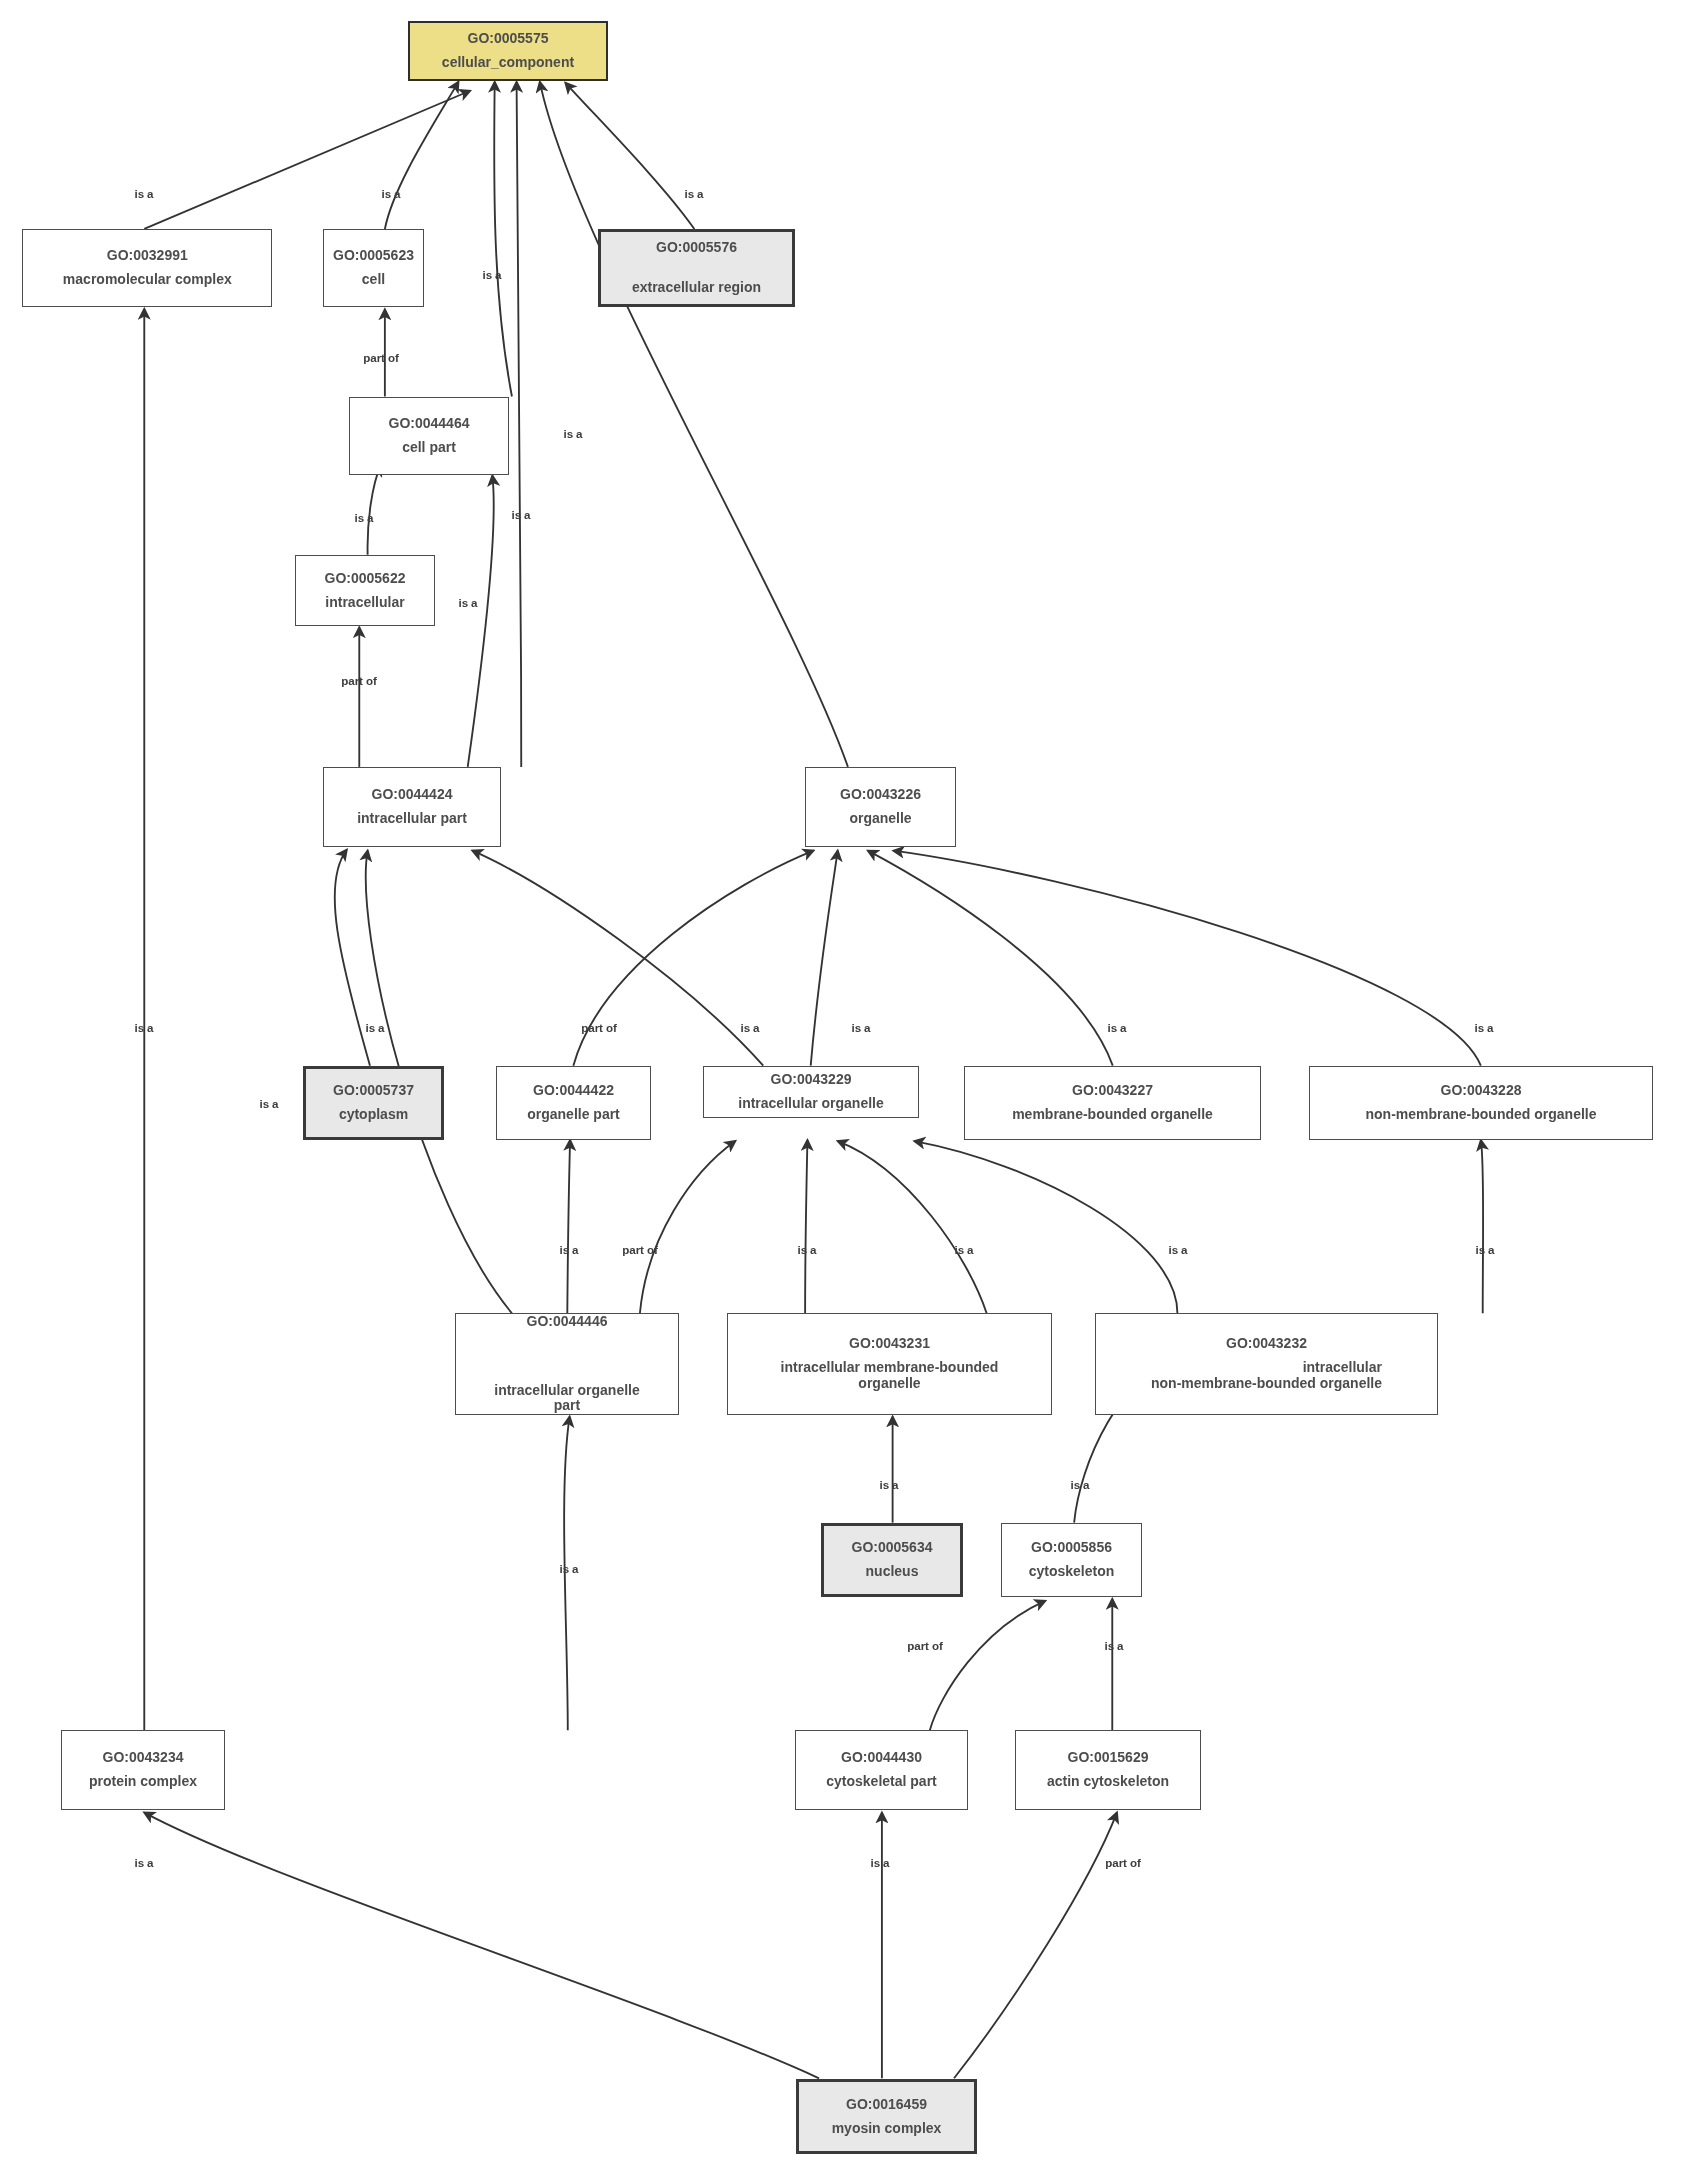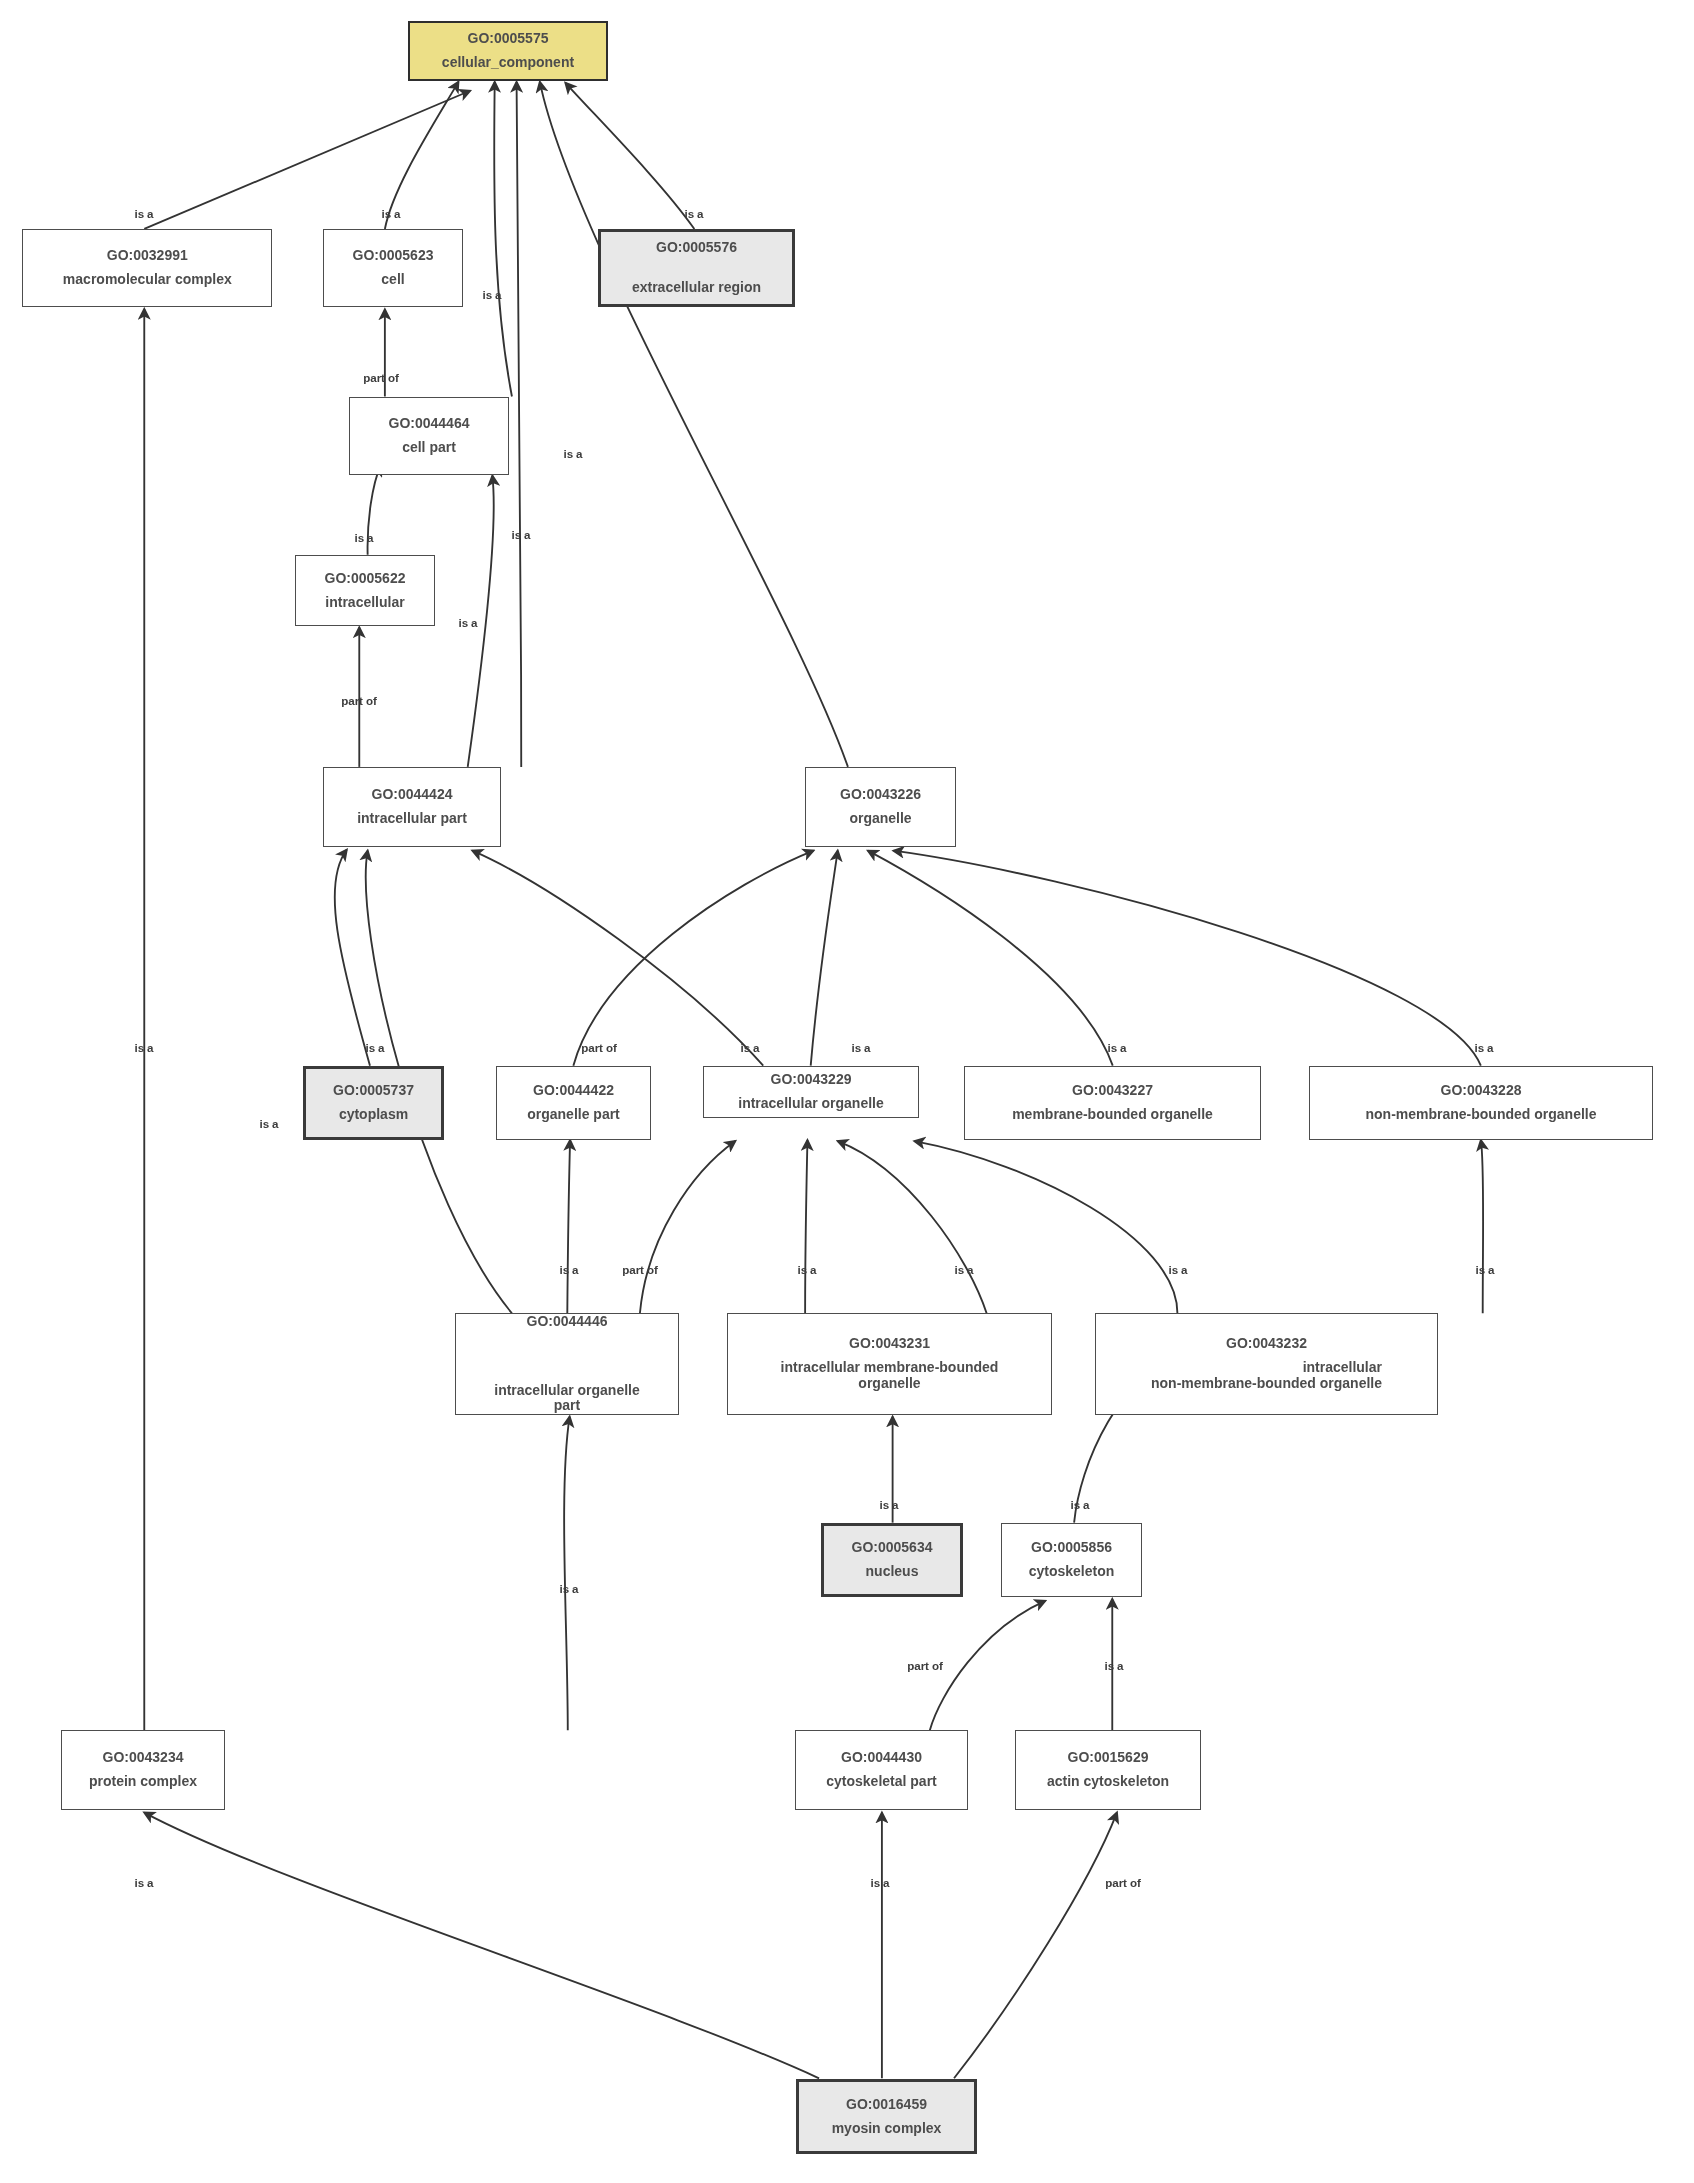--- a/index.html
+++ b/index.html
@@ -8,21 +8,21 @@
   svg#graph{position:absolute;left:0;top:0;width:1694px;height:2183px;}
   .go-node{position:absolute;box-sizing:border-box;display:flex;flex-direction:column;
            align-items:center;justify-content:center;text-align:center;
            background:#ffffff;border:1.4px solid #4d4d4d;color:#4d4d4d;}
   .go-node.hl{background:#e8e8e8;border:3.3px solid #3a3a3a;}
   .go-node.root{background:#ecdf87;border:2.3px solid #2e2e2e;}
   .go-id{font-weight:bold;font-size:14px;line-height:1.12;letter-spacing:0px;}
   .go-label{font-weight:bold;font-size:14px;line-height:1.12;margin-top:8px;
             padding:0 4.7px;white-space:pre-line;}
   .edge-label{position:absolute;font-size:11.6px;font-weight:bold;color:#3d3d3d;
-              white-space:nowrap;transform:translate(-50%,-50%);letter-spacing:-0.1px;margin-top:20px;}
+              white-space:nowrap;transform:translate(-50%,-50%);letter-spacing:-0.1px;}
 </style>
 </head>
 <body>
 
 <div id="stage">
 
   <svg id="graph" viewBox="0 0 3640 4691" preserveAspectRatio="none">
     <defs>
       <marker id="arrow" viewBox="0 0 12 12" refX="10" refY="6" markerWidth="7" markerHeight="7" orient="auto-start-reverse">
         <path d="M 0 0 L 12 6 L 0 12 L 3 6 z" fill="#333333"></path>
@@ -66,21 +66,21 @@
 
   <div id="node-layer">
       <div class="go-node root" style="left: 408px; top: 20.5px; width: 200px; height: 60px;">
         <div class="go-id">GO:0005575</div>
         <div class="go-label">cellular_component</div>
       </div>
       <div class="go-node" style="left: 22.3px; top: 229px; width: 250px; height: 78px;">
         <div class="go-id">GO:0032991</div>
         <div class="go-label">macromolecular complex</div>
       </div>
-      <div class="go-node" style="left: 323px; top: 229px; width: 140px; height: 78px;">
+      <div class="go-node" style="left: 323px; top: 229px; width: 101px; height: 78px;">
         <div class="go-id">GO:0005623</div>
         <div class="go-label">cell</div>
       </div>
       <div class="go-node hl" style="left: 598px; top: 229px; width: 197px; height: 78px; gap: 16px;">
         <div class="go-id">GO:0005576</div>
         <div class="go-label">extracellular region</div>
       </div>
       <div class="go-node" style="left: 349px; top: 397px; width: 160px; height: 78px;">
         <div class="go-id">GO:0044464</div>
         <div class="go-label">cell part</div>

